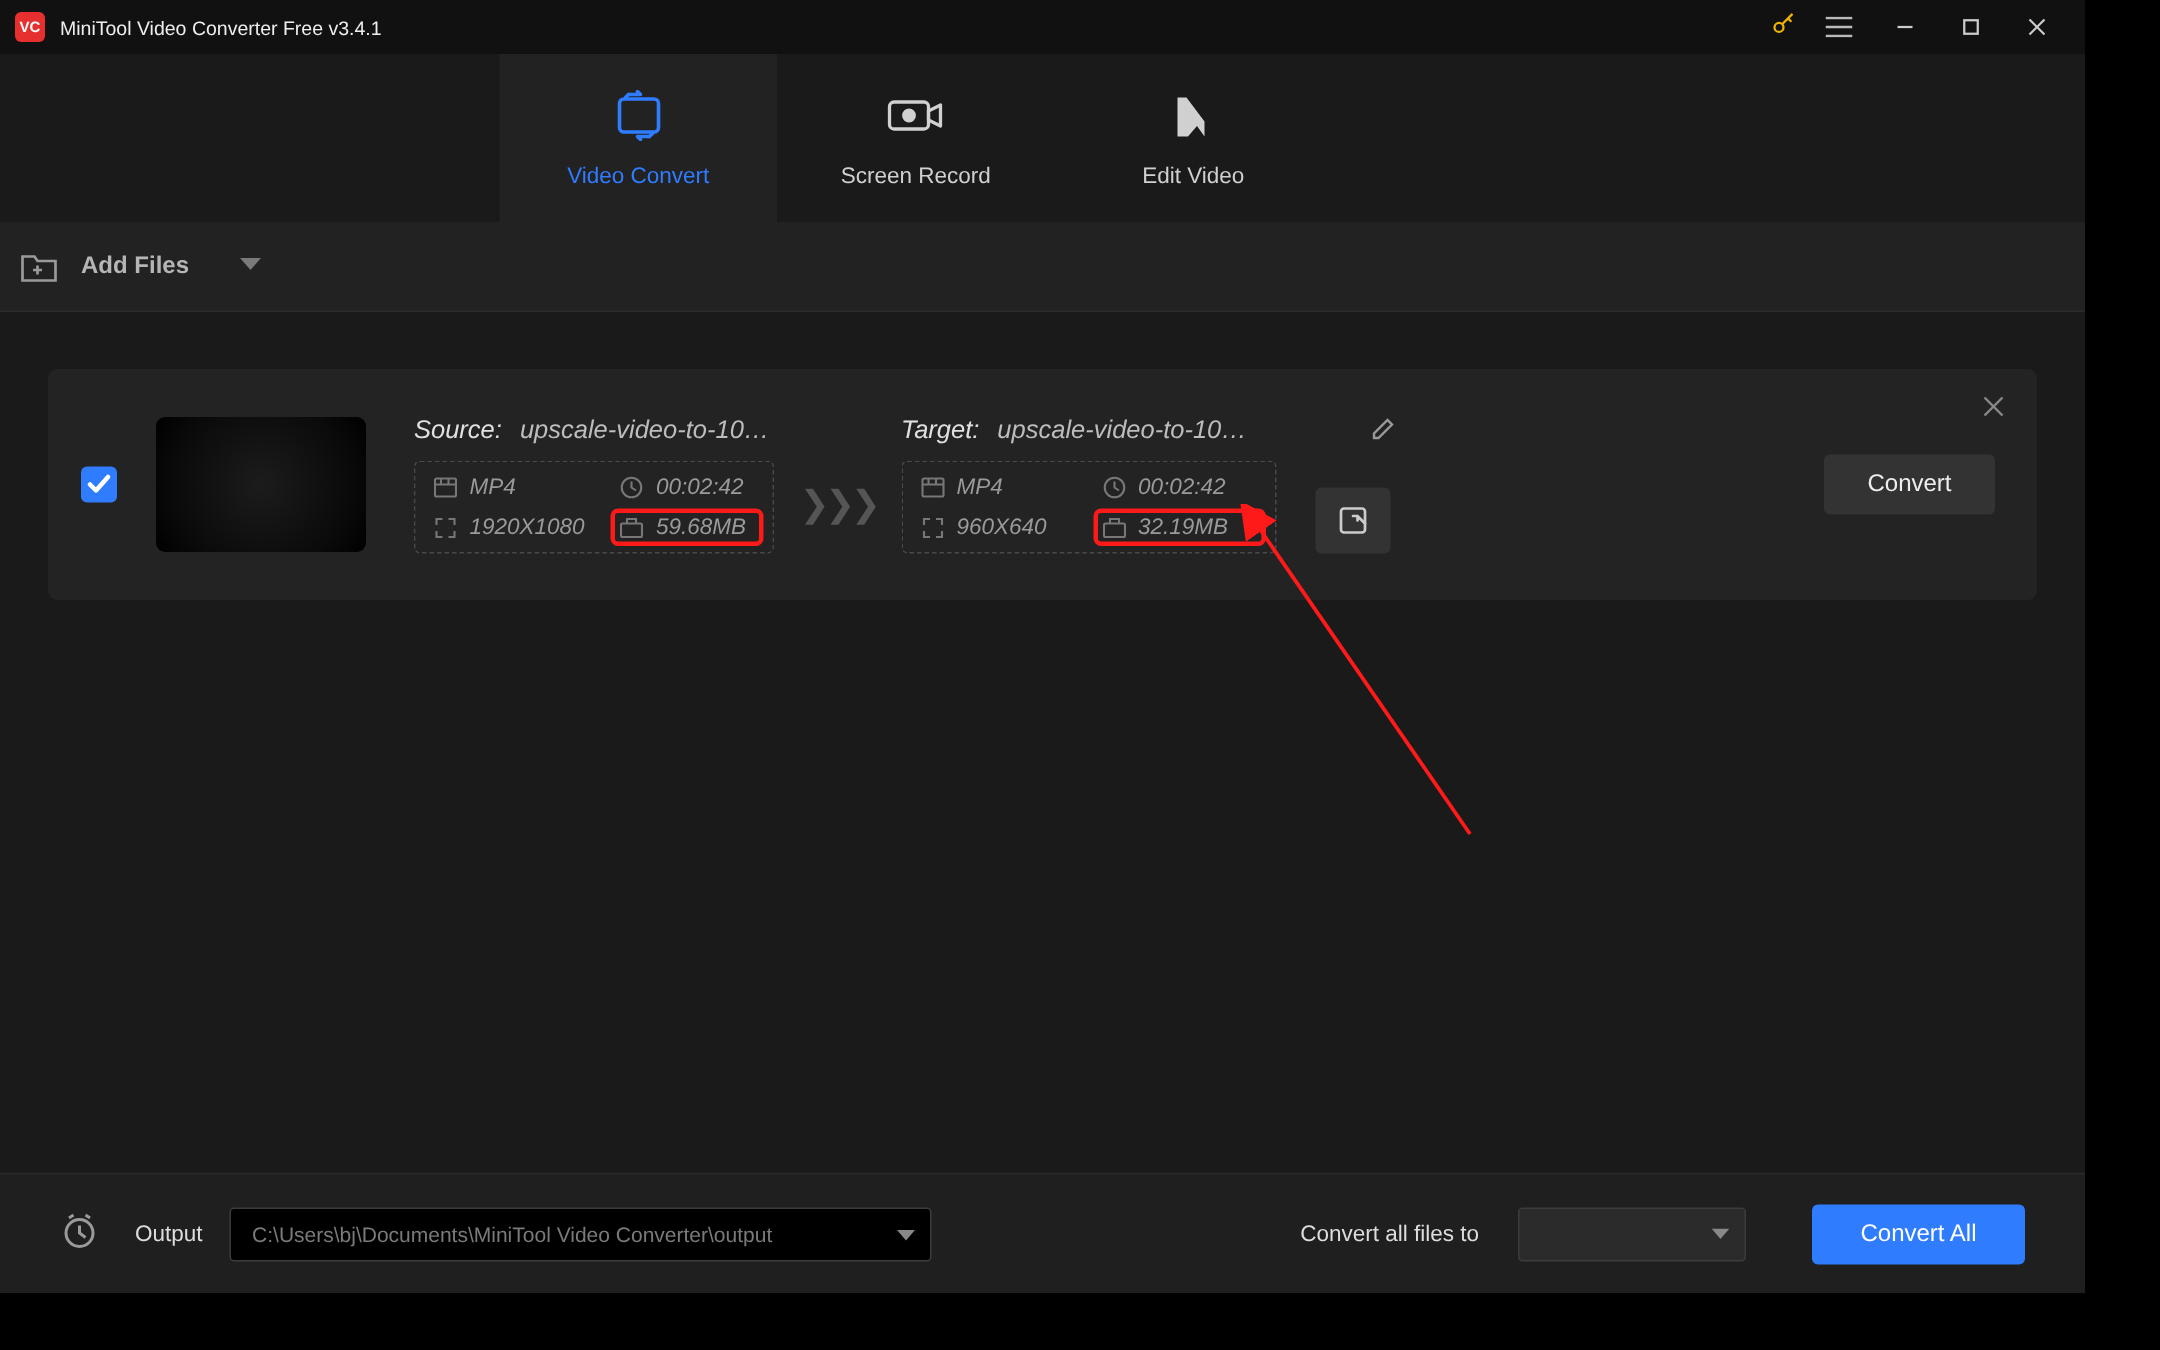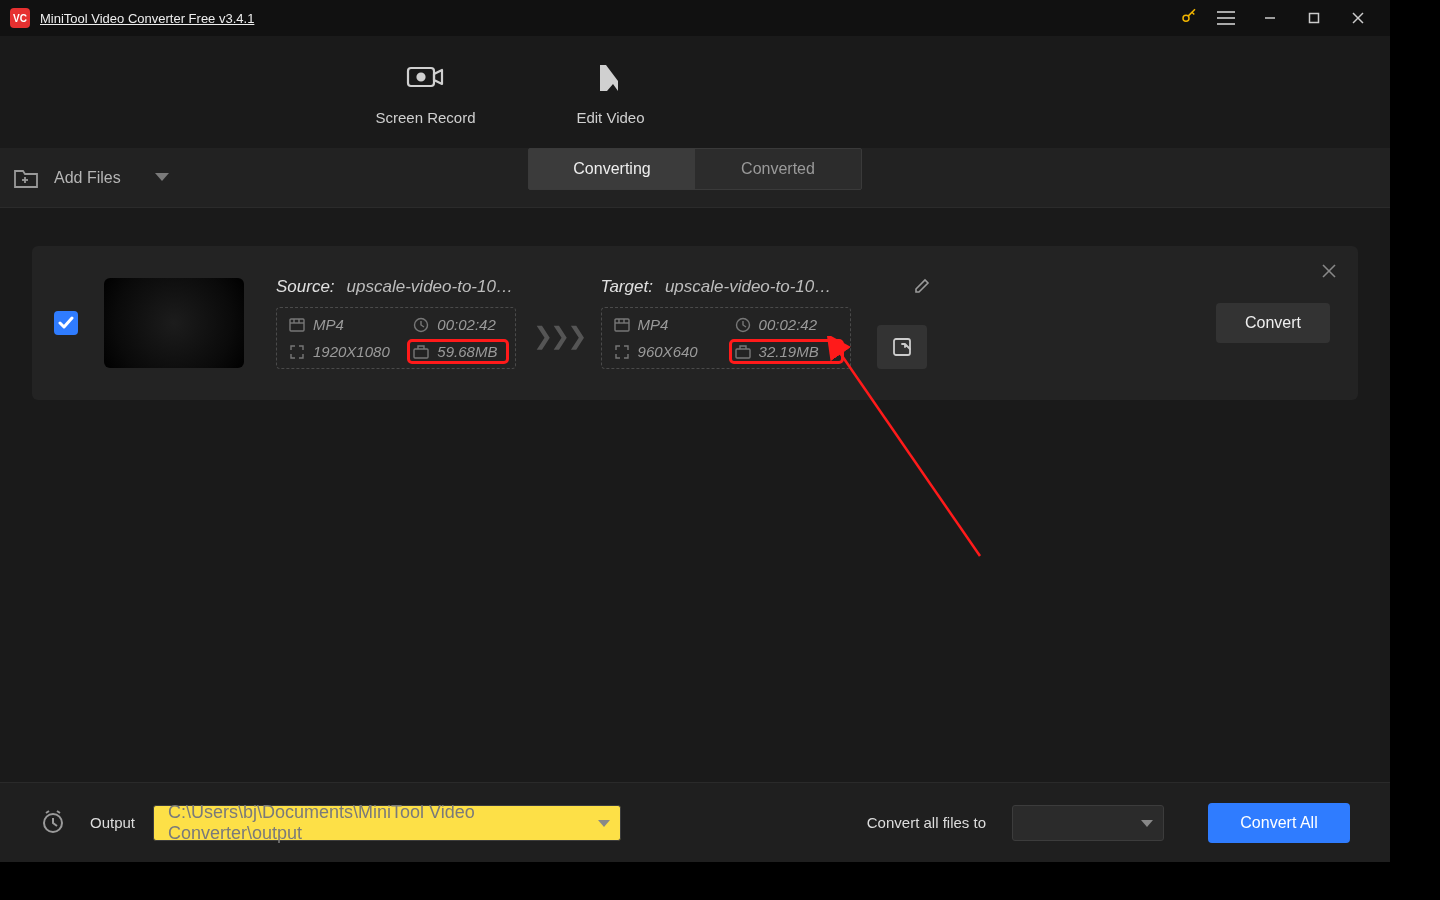--- a/index.html
+++ b/index.html
@@ -2,35 +2,35 @@
 <html><head>
 <meta charset="utf-8">
 <style>
   * { box-sizing: border-box; margin: 0; padding: 0; font-family: "Segoe UI", Arial, sans-serif; }
   html, body { width: 1440px; height: 900px; overflow: hidden; background: #000; }
   .app { width: 1390px; height: 862px; background: #1a1a1a; position: relative; color: #ccc; }
 
   
   .titlebar { height: 36px; background: #111; display: flex; align-items: center; padding: 0 10px; }
   .app-logo { width: 20px; height: 20px; background:#e63030; border-radius:4px; display:flex; align-items:center; justify-content:center; color:#fff; font-size:10px; font-weight:700; margin-right:10px; }
-  .titlebar .title { font-size: 13px; color: #eee; flex: 1; text-decoration: underline; }
+  .titlebar .title { font-size: 13px; color: #eee; flex: 1; }
   .titlebar .win-ctrl { width: 44px; height: 36px; display:flex; align-items:center; justify-content:center; color:#ccc; }
   .key-ico { color: #f0b400; font-size:16px; margin-right:6px; }
   .menu-ico svg, .win-ctrl svg { display:block; }
 
   
   .main-nav { height: 112px; background:#1a1a1a; display:flex; align-items:stretch; padding-left: 333px; }
   .main-nav .nav-tab { width: 185px; display:flex; flex-direction:column; align-items:center; justify-content:center; gap:14px; color:#d0d0d0; }
   .main-nav .nav-tab.active { background:#222; color:#2f7cff; }
   .nav-tab .icon-box { height:36px; display:flex; align-items:center; justify-content:center; }
   .nav-tab .label { font-size: 15px; }
   .nav-tab.active .label { color:#2f7cff; }
 
   
-  .sec-bar { height: 60px; background:#222; display:flex; padding:0 12px; border-bottom:1px solid #2b2b2b; }
+  .sec-bar { height: 60px; background:#222; display:flex; align-items:center; padding:0 12px; border-bottom:1px solid #2b2b2b;font-weight:bold; }
   .add-files { display:flex; align-items:center; gap:14px; color:#b5b5b5; font-size:16px; }
   .add-files .fld-ico { width:28px; height:24px; display:flex; align-items:center; justify-content:center; }
   .add-files .caret { margin-left: 20px; }
   .sec-tabs { position:absolute; left:50%; transform:translateX(-50%); display:flex; height:42px; background:#2c2c2c; border-radius:2px; border:1px solid #3a3a3a; }
   .sec-tabs .st { width:166px; display:flex; align-items:center; justify-content:center; font-size:16px; color:#9a9a9a; }
   .sec-tabs .st.active { background:#3b3b3b; color:#eee; }
 
   
   .content { position:absolute; top:208px; left:0; right:0; bottom:80px; padding: 38px 32px 0; }
 
@@ -57,21 +57,21 @@
   .convert-btn { position:absolute; right:28px; top:50%; transform:translateY(-50%); width:114px; height:40px; background:#333; border-radius:4px; display:flex; align-items:center; justify-content:center; font-size:16px; color:#eee; }
   .close-item { position:absolute; right:22px; top:18px; color:#888; }
 
   
   .anno { position:absolute; pointer-events:none; }
 
   
   .bottom-bar { position:absolute; left:0; right:0; bottom:0; height:80px; background:#1f1f1f; display:flex; align-items:center; padding:0 40px; border-top:1px solid #2a2a2a; }
   .bottom-bar .sched-ico { margin-right:24px; color:#9a9a9a; }
   .bottom-bar .out-lbl { font-size:15px; color:#ddd; margin-right:18px; }
-  .out-path-sel { width:468px; height:36px; background:#fde047; border:1px solid #3c3c3c; border-radius:3px; display:flex; align-items:center; padding:0 14px; color:#7a7a7a; font-size:18px; position:relative; }
+  .out-path-sel { width:468px; height:36px; background:#000000; border:1px solid #3c3c3c; border-radius:3px; display:flex; align-items:center; padding:0 14px; color:#7a7a7a; font-size:14px; position:relative; }
   .out-path-sel .dd { position:absolute; right:10px; color:#888; }
   .bottom-bar .spacer { flex:1; }
   .bottom-bar .call-lbl { font-size:15px; color:#ddd; margin-right:26px; }
   .fmt-sel { width:152px; height:36px; background:#2b2b2b; border:1px solid #3c3c3c; border-radius:3px; display:flex; align-items:center; padding:0 12px; position:relative; margin-right:44px; }
   .fmt-sel .dd { position:absolute; right:10px; color:#888; }
   .convert-all { width:142px; height:40px; background:#2f7cff; border-radius:4px; display:flex; align-items:center; justify-content:center; font-size:16px; color:#ffffff; font-weight:500; }
 </style>
 </head>
 <body>
 
@@ -105,20 +105,30 @@
     </div>
     <div class="win-ctrl">
       <svg width="12" height="12" viewBox="0 0 12 12" stroke="#ccc" stroke-width="1.5">
           <line x1="1" y1="1" x2="11" y2="11"></line>
           <line x1="11" y1="1" x2="1" y2="11"></line>
         </svg>
     </div>
   </div>
 
   <div class="main-nav">
+    <div class="nav-tab active">
+      <div class="icon-box">
+        <svg width="38" height="34" viewBox="0 0 38 34" fill="none" stroke="#2f7cff" stroke-width="2.4" stroke-linecap="round" stroke-linejoin="round">
+          <rect x="6" y="6" width="26" height="22" rx="3"></rect>
+          <path d="M12 3 h8 l-2 -2 M12 3 l-2 2"></path>
+          <path d="M26 31 h-8 l2 2 M26 31 l2 -2"></path>
+        </svg>
+      </div>
+      <div class="label">Video Convert</div>
+    </div>
     <div class="nav-tab">
       <div class="icon-box">
         <svg width="42" height="28" viewBox="0 0 42 28" fill="none" stroke="#d0d0d0" stroke-width="2.2" stroke-linejoin="round">
           <rect x="3" y="5" width="26" height="18" rx="3"></rect>
           <circle cx="16" cy="14" r="3.5" fill="#d0d0d0"></circle>
           <path d="M29 11 l8 -4 v14 l-8 -4 z"></path>
         </svg>
       </div>
       <div class="label">Screen Record</div>
     </div>
@@ -140,24 +150,20 @@
             <line x1="12" y1="10" x2="12" y2="16"></line>
             <line x1="9" y1="13" x2="15" y2="13"></line>
           </svg>
       </span>
       <span>Add Files</span>
       <span class="caret">
         <svg width="14" height="10" viewBox="0 0 14 10" fill="#7a7a7a">
             <polygon points="0,0 14,0 7,8"></polygon>
           </svg>
       </span>
-    </div>
-    <div class="sec-tabs">
-      <div class="st active">Converting</div>
-      <div class="st">Converted</div>
     </div>
   </div>
 
   <div class="content">
     <div class="item-row">
 
       <div class="chk">
         <svg width="16" height="14" viewBox="0 0 16 14" stroke="#fff" stroke-width="3" fill="none" stroke-linecap="round" stroke-linejoin="round">
             <polyline points="2,7 6,11 14,2"></polyline>
           </svg>

